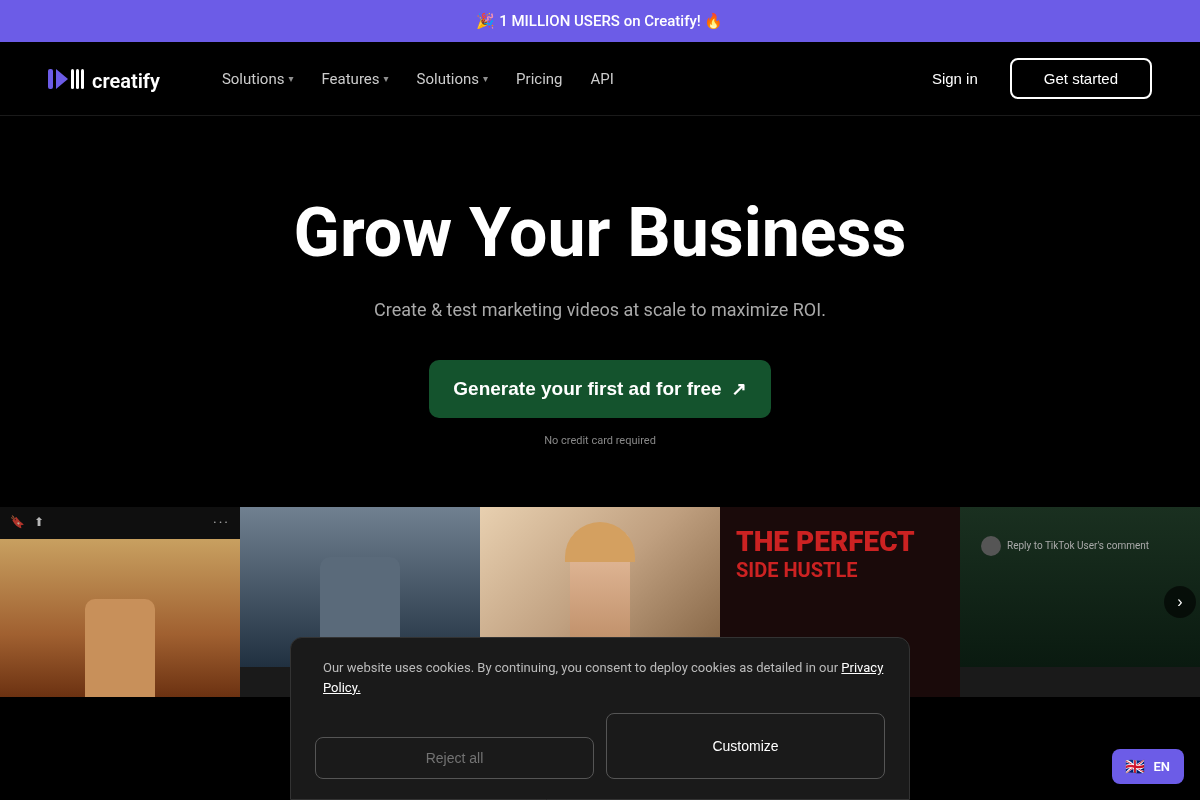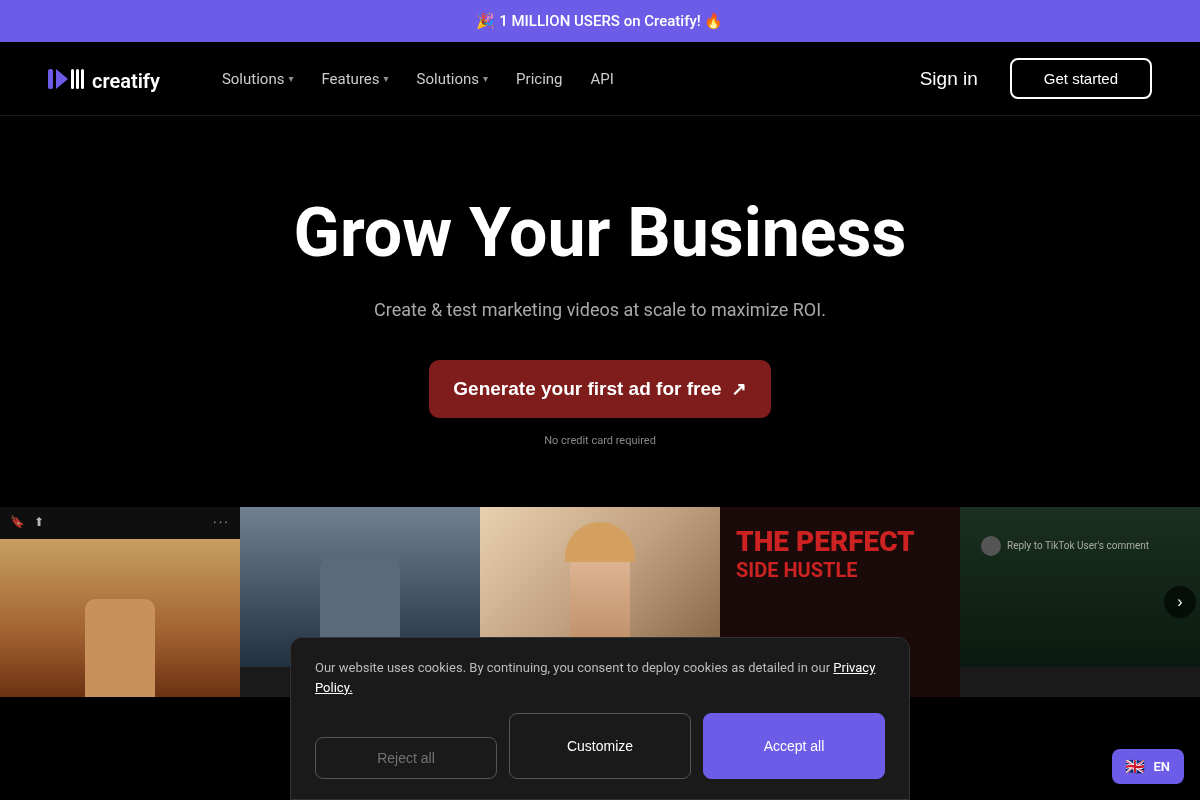--- a/index.html
+++ b/index.html
@@ -75,21 +75,21 @@
     .nav-item .chevron {
       font-size: 10px;
       opacity: 0.7;
     }
     .nav-actions {
       display: flex;
       align-items: center;
       gap: 16px;
     }
     .sign-in-btn {
-      font-size: 19px;
+      font-size: 15px;
       color: #fff;
       background: none;
       border: none;
       cursor: pointer;
       padding: 8px 16px;
       text-align: center;
     }
     .get-started-btn {
       font-size: 15px;
       color: #fff;
@@ -123,21 +123,21 @@
     .hero-subtitle {
       font-size: 18px;
       color: #aaa;
       margin-bottom: 40px;
       max-width: 500px;
     }
     .cta-btn {
       display: inline-flex;
       align-items: center;
       gap: 10px;
-      background: #7f1d1d;
+      background: #14532d;
       color: #fff;
       border: none;
       border-radius: 10px;
       padding: 18px 24px;
       font-size: 19px;
       font-weight: 600;
       cursor: pointer;
       margin-bottom: 16px;
       transition: background 0.2s;
     }
@@ -242,20 +242,21 @@
       border: 1px solid #333;
       border-radius: 12px 12px 0 0;
       padding: 20px 24px;
       z-index: 1000;
     }
     .cookie-text {
       font-size: 13px;
       color: #bbb;
       margin-bottom: 16px;
       line-height: 1.5;
+      margin-left: 8px;
     }
     .cookie-link {
       color: #fff;
       text-decoration: underline;
     }
     .cookie-buttons {
       display: flex;
       gap: 12px;
       justify-content: center;
     }
@@ -502,20 +503,19 @@
 <div class="cookie-banner">
   <p class="cookie-text">
     <span>Our website uses cookies. By continuing, you consent to deploy cookies as detailed in our</span>
     <a class="cookie-link" href="#">
       <span>Privacy Policy.</span>
     </a>
   </p>
   <div class="cookie-buttons">
     <button class="cookie-btn cookie-btn-reject">Reject all</button>
     <button class="cookie-btn cookie-btn-customize">Customize</button>
-    <button class="cookie-btn cookie-btn-accept">Accept all</button>
   </div>
 </div>
 
 <div class="lang-selector">
   <span class="flag-emoji">🇬🇧</span>
   <span>EN</span>
 </div>
 
 </body></html>

